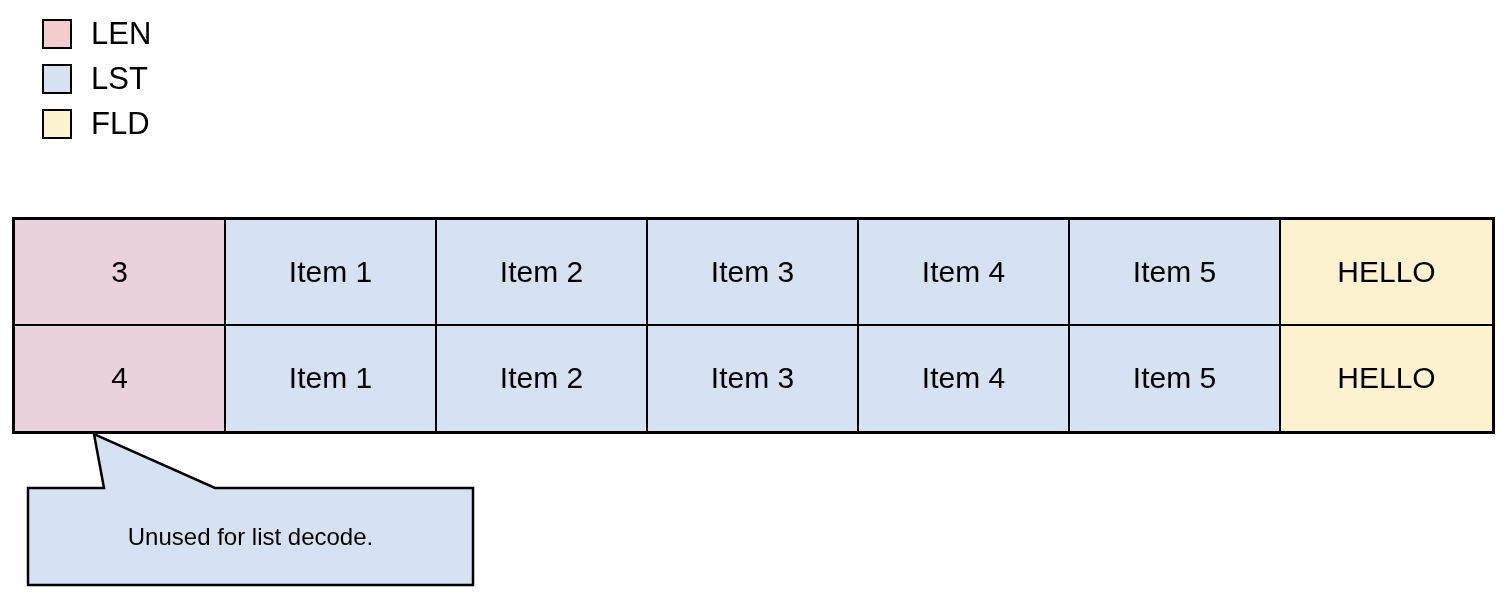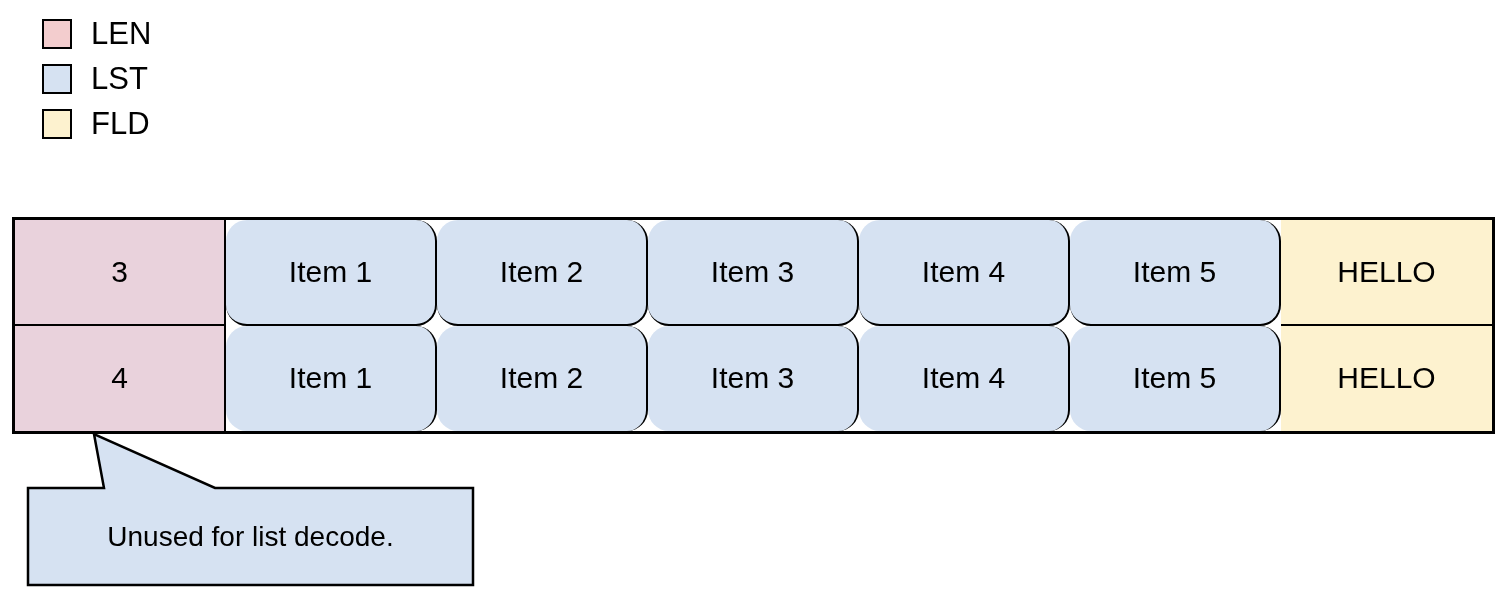--- a/index.html
+++ b/index.html
@@ -66,21 +66,21 @@
     justify-content: center;
     font-size: 30px;
     border-right: 2px solid #000000;
     border-bottom: 2px solid #000000;
     box-sizing: border-box;
     white-space: nowrap;
   }
   .cell.col-last { border-right: none; }
   .cell.row-last { border-bottom: none; }
   .cell-len { background: var(--len-cell, #e9d2dc); }
-  .cell-lst { background: var(--lst, #d6e2f2); border-radius: 21px; }
+  .cell-lst { background: var(--lst, #d6e2f2); }
   .cell-fld { background: var(--fld, #fdf2cf); }
 
   
   .callout-svg {
     position: absolute;
     left: 0;
     top: 0;
     width: 1512px;
     height: 606px;
     pointer-events: none;
@@ -95,21 +95,21 @@
     position: absolute;
     left: 28px;
     top: 488px;
     width: 445px;
     height: 97px;
     display: flex;
     flex-direction: column;
     align-items: center;
     justify-content: center;
     text-align: center;
-    font-size: 28px;
+    font-size: 24px;
     line-height: 41px;
     gap: 12px;
   }
 </style>
 </head>
 <body>
 
 <div class="canvas">
 
   <div class="legend">

